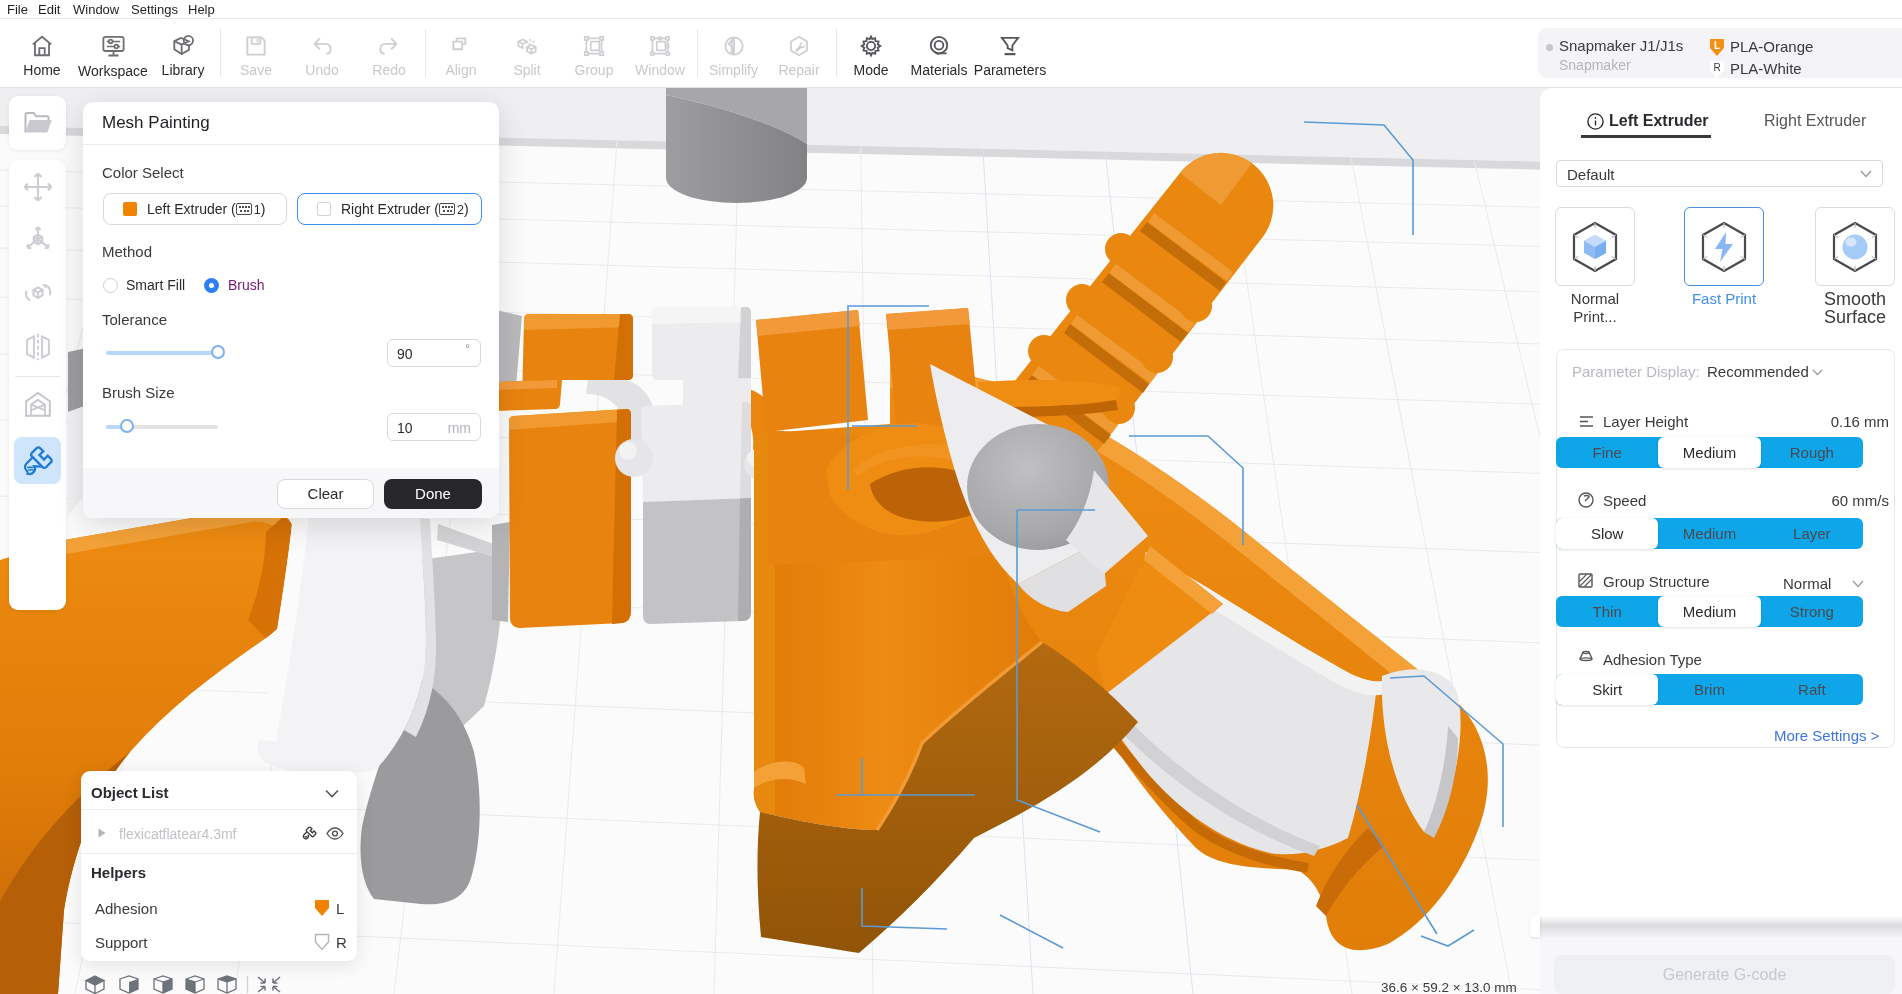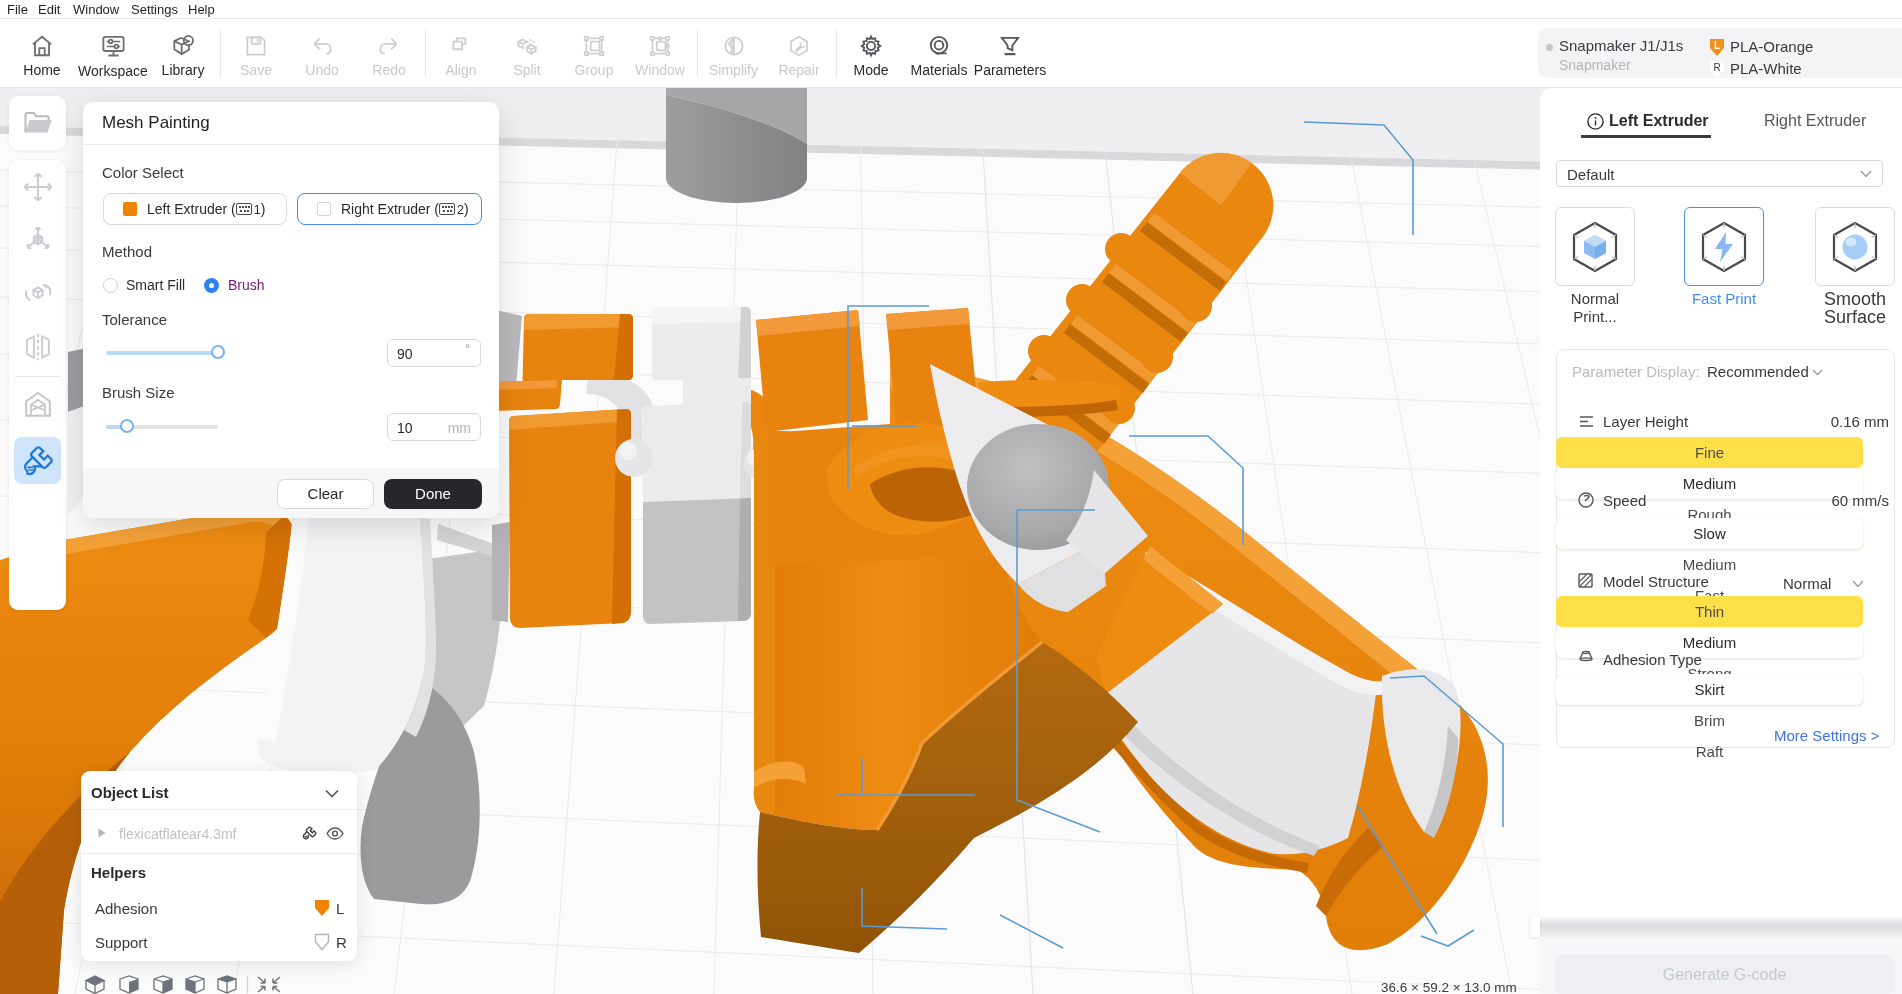--- a/index.html
+++ b/index.html
@@ -26,21 +26,21 @@
   .sideico { position:absolute; left:50%; transform:translateX(-50%); }
 
   
   #meshpanel { position:absolute; left:83px; top:102px; width:416px; height:416px; background:#fff; border-radius:10px; box-shadow:0 8px 30px rgba(0,0,0,0.13); z-index:25; }
   #objlist { position:absolute; left:81px; top:771px; width:276px; height:190px; background:#fff; border-radius:9px; box-shadow:0 4px 18px rgba(0,0,0,0.10); z-index:25; }
 
   
   #rightpanel { position:absolute; left:1540px; top:88px; width:362px; height:906px; background:#fff; border-top-left-radius:12px; z-index:20;text-decoration:underline; }
   #matbox { position:absolute; left:1538px; top:28px; width:364px; height:50px; background:#f4f4f6; border-radius:9px 0 0 9px; z-index:31; }
 
-  .seg { position:absolute; left:16px; width:307px; height:31px; background:#fde047; border-radius:6px; display:flex;flex-direction:column; }
+  .seg { position:absolute; left:16px; width:307px; height:31px; background:#0ea5e9; border-radius:6px; display:flex; }
   .seg div { flex:1; text-align:center; line-height:31px; font-size:15px; color:#4a4a4e; }
   .seg div.sel { background:#fff; border-radius:6px; box-shadow:0 1px 3px rgba(0,0,0,0.12); color:#2a2a2e; }
   .kbd { display:inline-block; font-size:12.5px; color:#2a2a2e; }
   .kbd::before { content:""; display:inline-block; width:14px; height:10px; border:1px solid #4a4a4e; border-radius:2px; margin-right:2px; vertical-align:-1px;
     background:
       radial-gradient(circle at 3px 3px, #4a4a4e 0.7px, transparent 1.1px),
       radial-gradient(circle at 6px 3px, #4a4a4e 0.7px, transparent 1.1px),
       radial-gradient(circle at 9px 3px, #4a4a4e 0.7px, transparent 1.1px),
       radial-gradient(circle at 12px 3px, #4a4a4e 0.7px, transparent 1.1px),
       radial-gradient(circle at 4px 7px, #4a4a4e 0.7px, transparent 1.1px),
@@ -596,28 +596,28 @@
 
   <svg style="position:absolute;left:38px;top:404px" width="16" height="16" viewBox="0 0 16 16" fill="none" stroke="#55555a" stroke-width="1.4">
       <circle cx="8" cy="8" r="7"></circle>
       <path d="M11.5 4.5 L7 9 M11.5 4.5 C10 3.5 8 3.2 6 4.2"></path>
     </svg>
   <div style="position:absolute;left:63px;top:404px;font-size:15px;color:#3a3a3e">Speed</div>
   <div style="position:absolute;left:183px;top:404px;width:166px;text-align:right;font-size:15px;color:#3a3a3e">60 mm/s</div>
   <div class="seg" style="top:430px">
       <div class="sel">Slow</div>
       <div>Medium</div>
-      <div>Fast</div>
+      <div>Layer</div>
     </div>
 
   <svg style="position:absolute;left:38px;top:485px" width="15" height="15" viewBox="0 0 15 15" fill="none" stroke="#55555a" stroke-width="1.4">
       <rect x="1" y="1" width="13" height="13" rx="1"></rect>
       <path d="M1.5 13.5 L13.5 1.5 M1.5 8.5 L8.5 1.5 M6.5 13.5 L13.5 6.5" stroke-width="1.1"></path>
     </svg>
-  <div style="position:absolute;left:63px;top:485px;font-size:15px;color:#3a3a3e">Model Structure</div>
+  <div style="position:absolute;left:63px;top:485px;font-size:15px;color:#3a3a3e">Group Structure</div>
   <div style="position:absolute;left:243px;top:487px;font-size:15px;color:#3a3a3e">Normal</div>
   <svg style="position:absolute;left:312px;top:492px" width="12" height="8" viewBox="0 0 12 8" fill="none" stroke="#9a9aa0" stroke-width="1.3">
       <path d="M1 1 L6 6.5 L11 1"></path>
     </svg>
   <div class="seg" style="top:508px">
       <div>Thin</div>
       <div class="sel">Medium</div>
       <div>Strong</div>
     </div>
 

